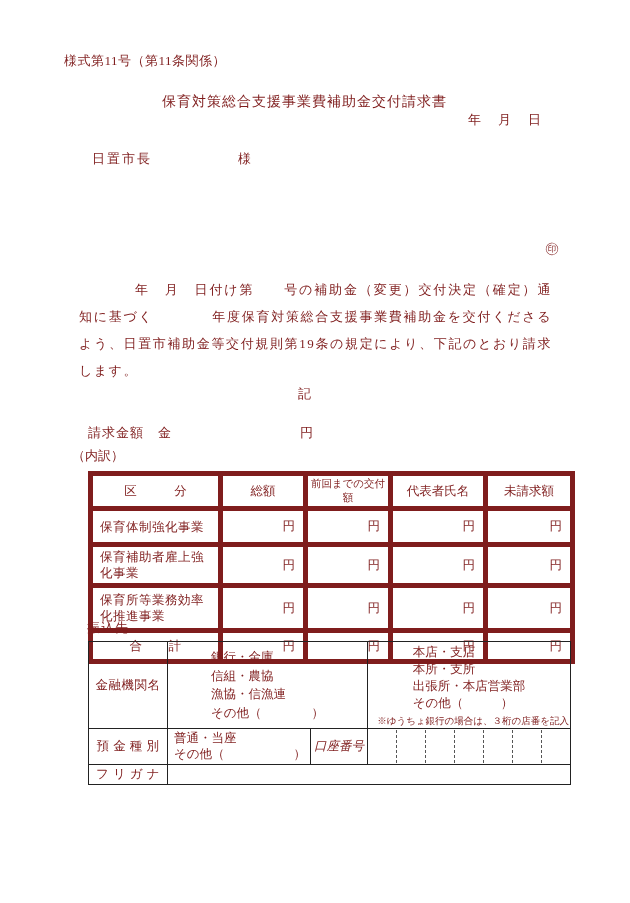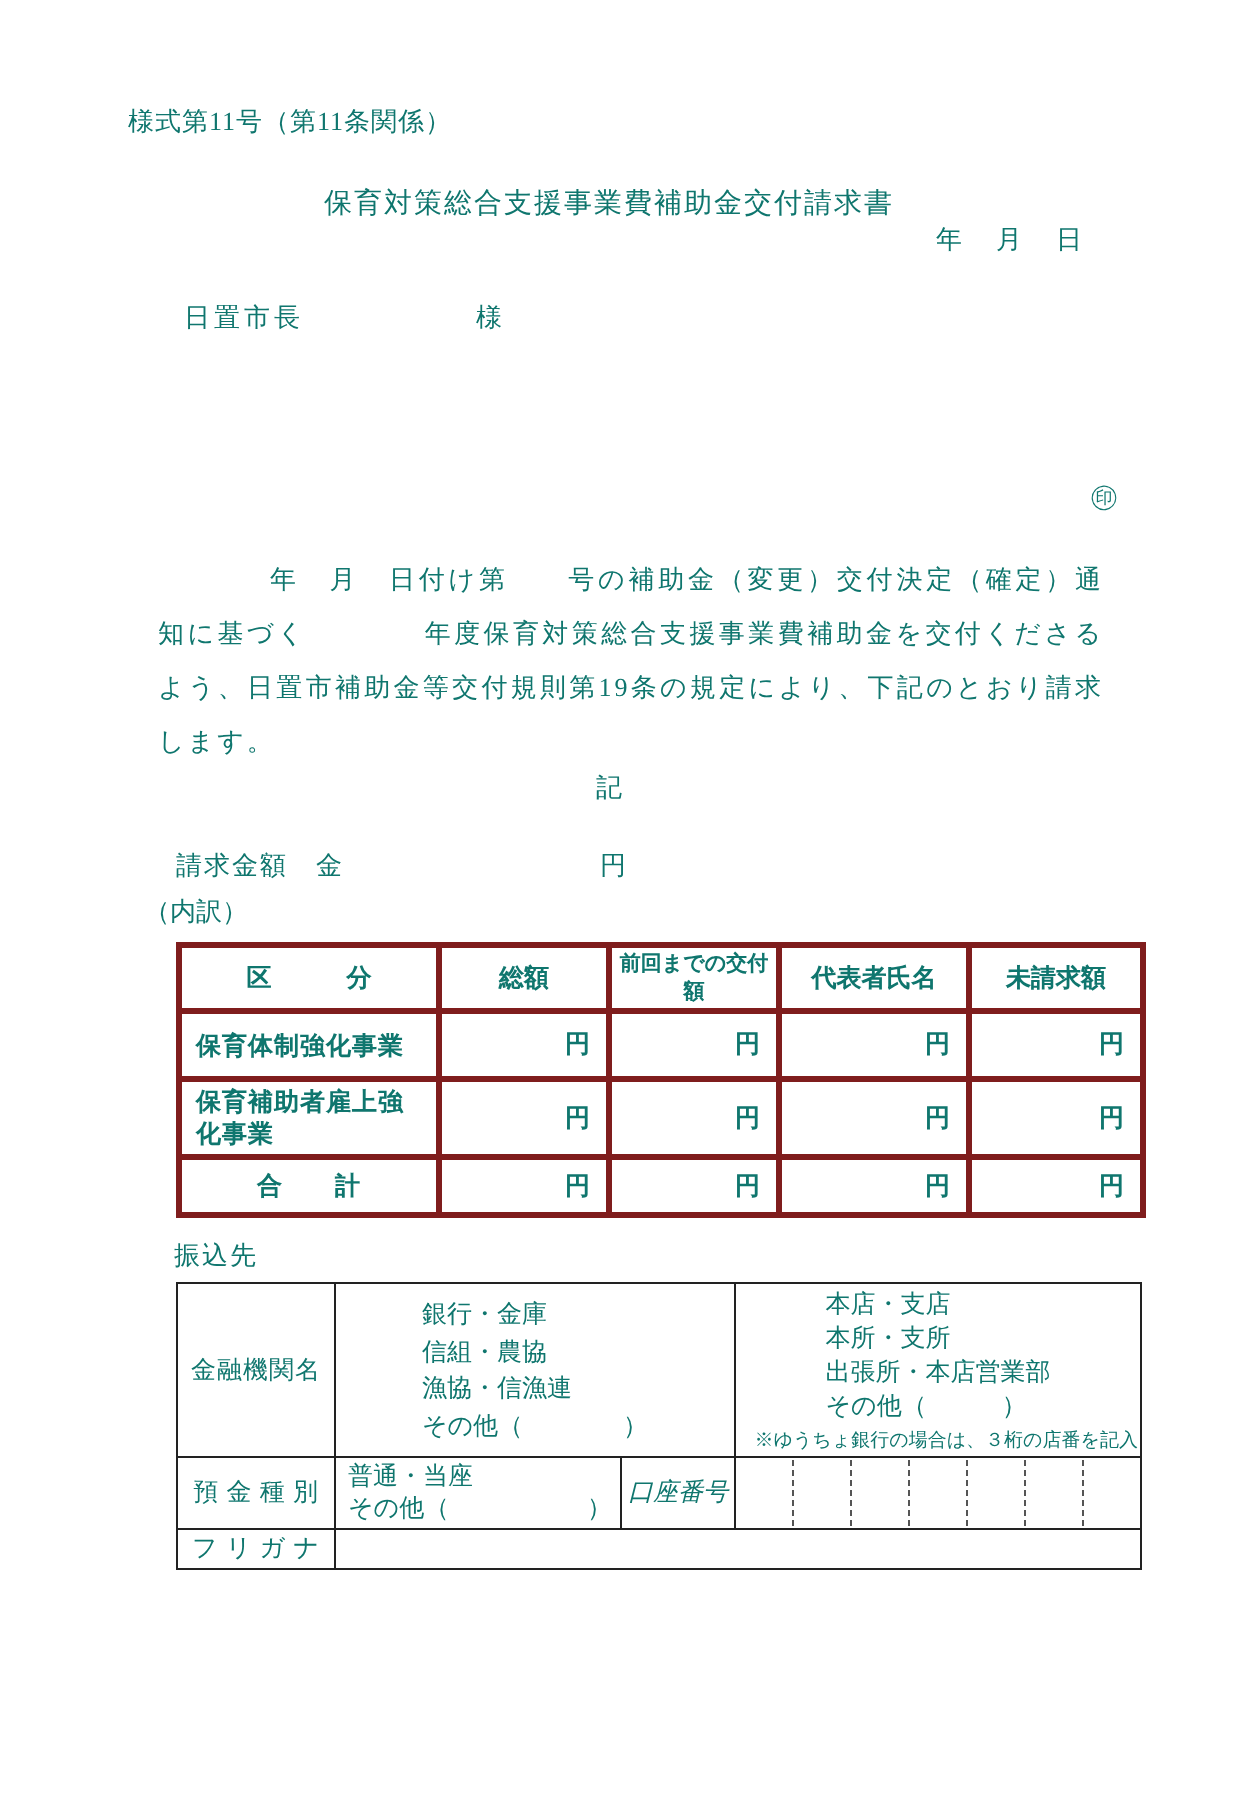--- a/index.html
+++ b/index.html
@@ -1,18 +1,18 @@
 <!DOCTYPE html>
 <html><head>
 <meta charset="utf-8">
 <style>
   html,body{margin:0;padding:0;background:#fff;}
   .page{
     position:relative;width:582px;height:903px;background:#ffffff;
-    color:#0f766e;font-family:"Liberation Serif","DejaVu Serif",serif;
+    color:#7f1d1d;font-family:"Liberation Serif","DejaVu Serif",serif;
     font-size:13px;overflow:hidden;
   }
   .abs{position:absolute;white-space:nowrap;}
   .form-number{left:64px;top:52px;letter-spacing:.5px;}
   .form-title{left:162px;top:93px;font-size:14px;letter-spacing:1px;}
   .date-line{left:468px;top:111px;letter-spacing:2px;}
   .addressee{left:92px;top:150px;letter-spacing:2px;}
   .addressee .honorific{margin-left:86px;}
   .applicant{left:245px;top:190px;display:flex;align-items:flex-start;}
   .applicant .app-label{letter-spacing:1px;line-height:25px;}
@@ -24,21 +24,21 @@
     text-align:justify;white-space:normal;
   }
   .record-mark{left:298px;top:385px;}
   .amount-line{left:0;top:424px;width:630px;}
   .amount-line .amt-label{margin-left:88px;letter-spacing:1px;}
   .amount-line .amt-prefix{margin-left:14px;}
   .amount-line .amt-unit{position:absolute;left:300px;top:0;}
   .breakdown-label{left:72px;top:447px;}
   table{border-collapse:collapse;table-layout:fixed;}
   .breakdown{position:absolute;left:88px;top:471px;width:482px;}
-  .breakdown th,.breakdown td{border:3px solid #7f1d1d;font-weight:bold;}
+  .breakdown th,.breakdown td{border:5px solid #7f1d1d;font-weight:normal;}
   .breakdown table,.breakdown{border:1.5px solid #222;}
   .breakdown th{height:22px;font-size:12.5px;text-align:center;}
   .breakdown th.small{font-size:10.5px;letter-spacing:0;}
   .breakdown td.cat{font-size:12.5px;line-height:16px;padding:2px 4px 2px 7px;white-space:normal;letter-spacing:.5px;}
   .breakdown td.yen{text-align:right;padding-right:8px;font-size:12.5px;}
   .breakdown tr.r1 td{height:27px;}
   .breakdown tr.r2 td{height:31px;}
   .breakdown tr.r3 td{height:36px;}
   .breakdown tr.total td{height:24px;}
   .breakdown tr.total td.cat{text-align:center;padding:0;}
@@ -115,20 +115,27 @@
       <td class="yen">円</td>
       <td class="yen">円</td>
     </tr>
     <tr class="r2">
       <td class="cat">保育補助者雇上強化事業</td>
       <td class="yen">円</td>
       <td class="yen">円</td>
       <td class="yen">円</td>
       <td class="yen">円</td>
     </tr>
+    <tr class="r3">
+      <td class="cat">保育所等業務効率化推進事業</td>
+      <td class="yen">円</td>
+      <td class="yen">円</td>
+      <td class="yen">円</td>
+      <td class="yen">円</td>
+    </tr>
     <tr class="total">
       <td class="cat">合　　計</td>
       <td class="yen">円</td>
       <td class="yen">円</td>
       <td class="yen">円</td>
       <td class="yen">円</td>
     </tr>
   </tbody>
     </table>
 

